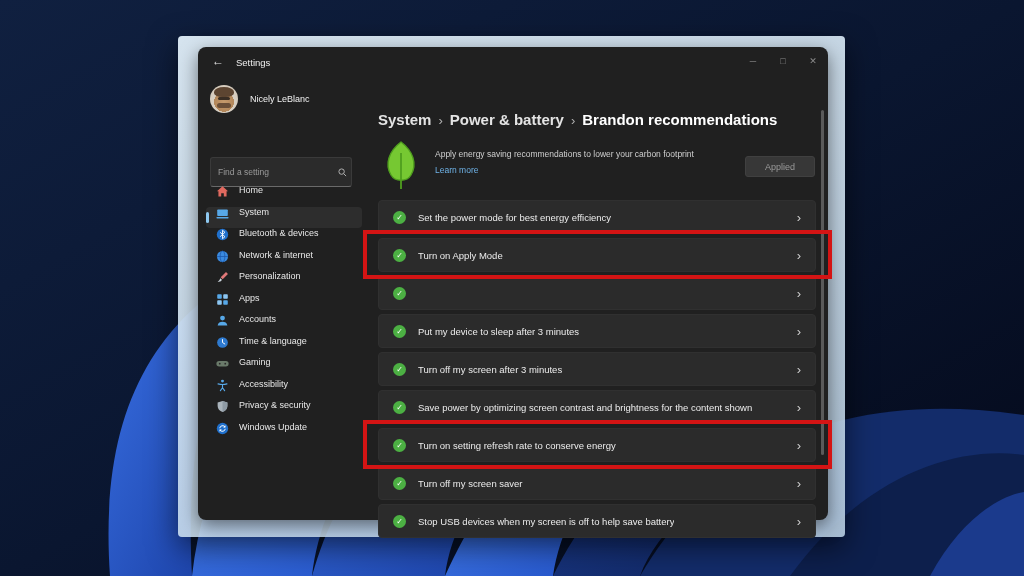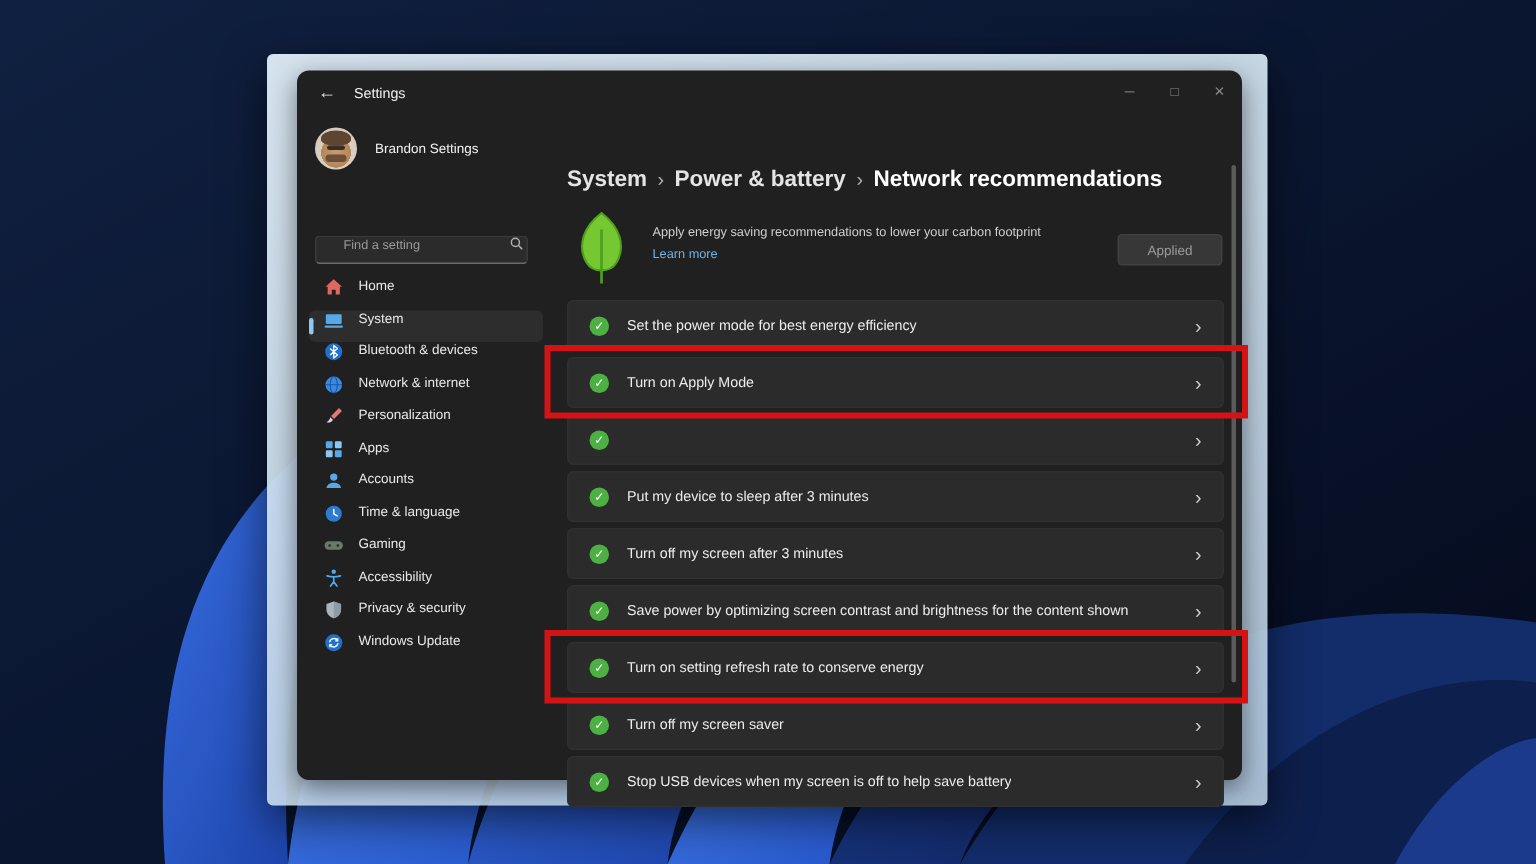--- a/index.html
+++ b/index.html
@@ -45,23 +45,23 @@
     content:""; position:absolute; left:4px; top:2px; width:20px; height:10px;
     background:#5d4531; border-radius:50% 50% 40% 40%;
   }
   .avatar::after { 
     content:""; position:absolute; left:8px; top:12px; width:12px; height:3px;
     background:#3a2e24; border-radius:2px; box-shadow:0 7px 0 1px #6b4f38;
   }
   .account-name { font-size:9px; color:#f2f2f2; }
 
   .search-box {
-    position:absolute; left:12px; top:80px; width:142px; height:19px;
+    position:absolute; left:12px; top:80px; width:142px; height:30px;
     background:#2b2b2b; border:1px solid #3a3a3a; border-bottom:1px solid #6a6a6a;
-    border-radius:3px; display:flex; align-items:flex-start;padding-left:11px;
+    border-radius:3px; display:flex; align-items:center;
   }
   .search-box input {
     flex:1; background:transparent; border:none; outline:none;
     font-family:inherit; font-size:8.5px; color:#e0e0e0; padding:0 0 0 7px;
   }
   .search-box input::placeholder { color:#9a9a9a; }
   .search-glyph { width:14px; display:flex; justify-content:center; margin-right:2px; }
 
   .nav { position:absolute; left:8px; top:108px; width:156px; }
   .nav-item {
@@ -159,21 +159,21 @@
       <div class="win-controls">
         <span>─</span>
         <span>□</span>
         <span>✕</span>
       </div>
     </div>
 
     <div class="sidebar">
       <div class="account">
         <div class="avatar"></div>
-        <span class="account-name">Brandon Settings</span>
+        <span class="account-name">Nicely LeBlanc</span>
       </div>
       <div class="search-box">
         <input type="text" placeholder="Find a setting" style="">
         <span class="search-glyph">
           <svg width="9" height="9" viewBox="0 0 10 10">
               <circle cx="4" cy="4" r="3" fill="none" stroke="#b0b0b0" stroke-width="1.1"></circle>
               <line x1="6.3" y1="6.3" x2="9" y2="9" stroke="#b0b0b0" stroke-width="1.1"></line>
             </svg>
         </span>
       </div>
@@ -292,21 +292,21 @@
           </div>
         </div>
     </div>
 
     <div class="main">
       <div class="breadcrumb" id="breadcrumb">
           <span class="crumb">System</span>
           <span class="crumb-sep">›</span>
           <span class="crumb">Power &amp; battery</span>
           <span class="crumb-sep">›</span>
-          <span class="crumb current">Network recommendations</span>
+          <span class="crumb current">Brandon recommendations</span>
         </div>
 
       <div class="banner">
         <span class="leaf">
           <svg width="38" height="50" viewBox="0 0 38 50">
             <path d="M19 1 C31 10 35.5 23 29 34 C25 41 13 41 9 34 C2.5 23 7 10 19 1 Z" fill="#76c832" stroke="#4f9e1e" stroke-width="1.4"></path>
             <path d="M19 12 V40 M19 40 V48" stroke="#4f9e1e" stroke-width="1.8" fill="none"></path>
           </svg>
         </span>
         <div class="banner-text">

